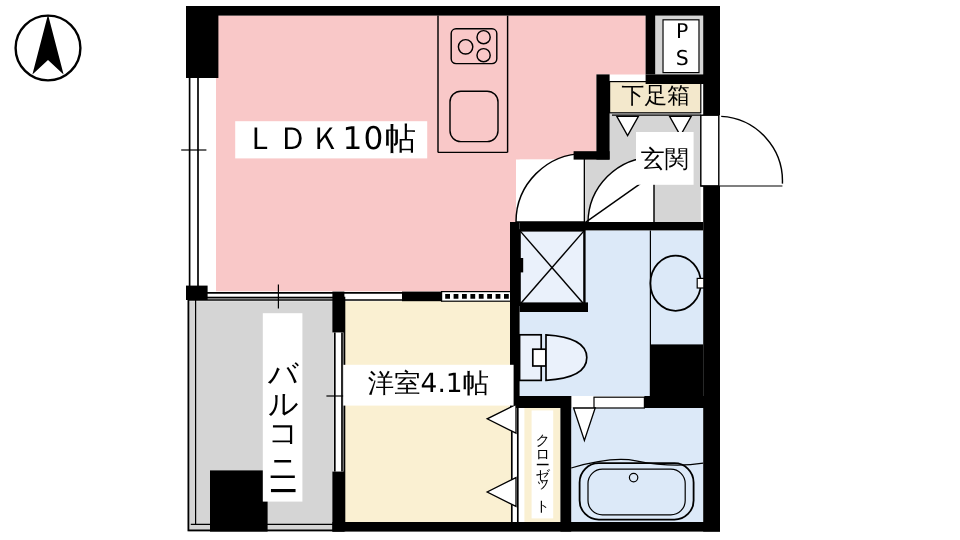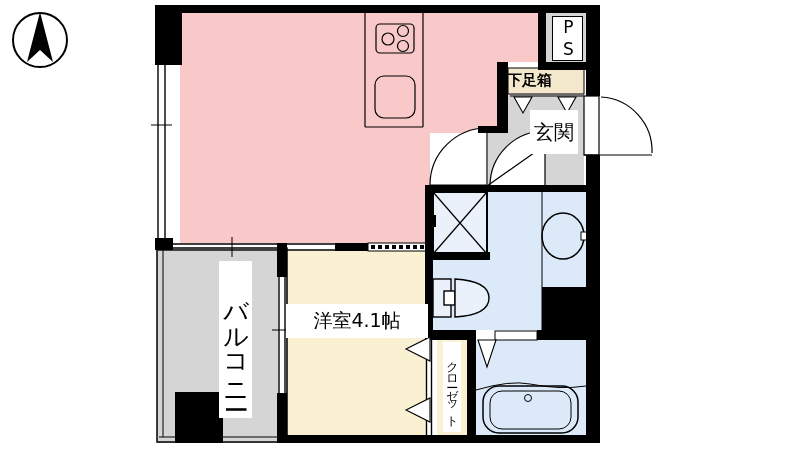--- a/index.html
+++ b/index.html
@@ -5,24 +5,24 @@
   html,body{margin:0;padding:0;background:#fff;}
   #stage{position:relative;width:800px;height:450px;background:#ffffff;overflow:hidden;
          font-family:"DejaVu Sans","Liberation Sans",sans-serif;}
   #plan-svg{position:absolute;left:0;top:0;}
   .lbl{position:absolute;background:#ffffff;color:#000;display:flex;
        align-items:center;justify-content:center;line-height:1.05;white-space:nowrap;}
   .lbl.transparent{background:transparent;}
   .vert{writing-mode:vertical-rl;}
   .upright{writing-mode:vertical-lr;text-orientation:upright;letter-spacing:2px;}
   #ldk-label{left:196px;top:101px;width:160px;height:31px;font-size:26px;letter-spacing:1px;}
-  #youshitsu-label{left:286px;top:304px;width:142px;height:34px;font-size:19px;}
+  #youshitsu-label{left:286px;top:304px;width:142px;height:34px;font-size:22px;}
   #balcony-label{left:219px;top:261px;width:33px;height:157px;font-size:25px;}
   #genkan-label{left:530px;top:110px;width:48px;height:44px;font-size:20px;}
-  #getabako-label{left:494px;top:69px;width:71px;height:24px;font-size:15px;font-weight:bold;}
+  #getabako-label{left:511px;top:69px;width:71px;height:24px;font-size:19px;}
   #ps-label{left:552px;top:16px;width:29px;height:43px;font-size:17px;border:1px solid #000;}
   #closet-label{left:443px;top:342px;width:18px;height:90px;font-size:12px;}
 </style>
 </head>
 <body>
 
 <div id="stage">
   <svg id="plan-svg" width="800" height="450" viewBox="0 0 800 450">
 
     <path d="M180,13 L538,13 L538,62 L497,62 L497,133 L430,133 L430,243 L180,243 Z" fill="#f9c8c8"></path>
@@ -158,19 +158,20 @@
       <path d="M601,97 A54,54 0 0 1 652,153" stroke-width="1.2"></path>
       <line x1="584" y1="155" x2="652" y2="155" stroke-width="1"></line>
     </g>
 
     <g>
       <circle cx="40" cy="40" r="27" fill="none" stroke="#000" stroke-width="2"></circle>
       <polygon points="40,12 53,62 40,50 27,62" fill="#000"></polygon>
     </g>
   </svg>
 
+  <div class="lbl" id="ldk-label">ＬＤＫ10帖</div>
   <div class="lbl" id="youshitsu-label">洋室4.1帖</div>
   <div class="lbl vert" id="balcony-label">バルコニー</div>
   <div class="lbl" id="genkan-label">玄関</div>
   <div class="lbl transparent" id="getabako-label">下足箱</div>
   <div class="lbl upright" id="ps-label">PS</div>
   <div class="lbl vert" id="closet-label">クローゼット</div>
 </div>
 
 </body></html>

